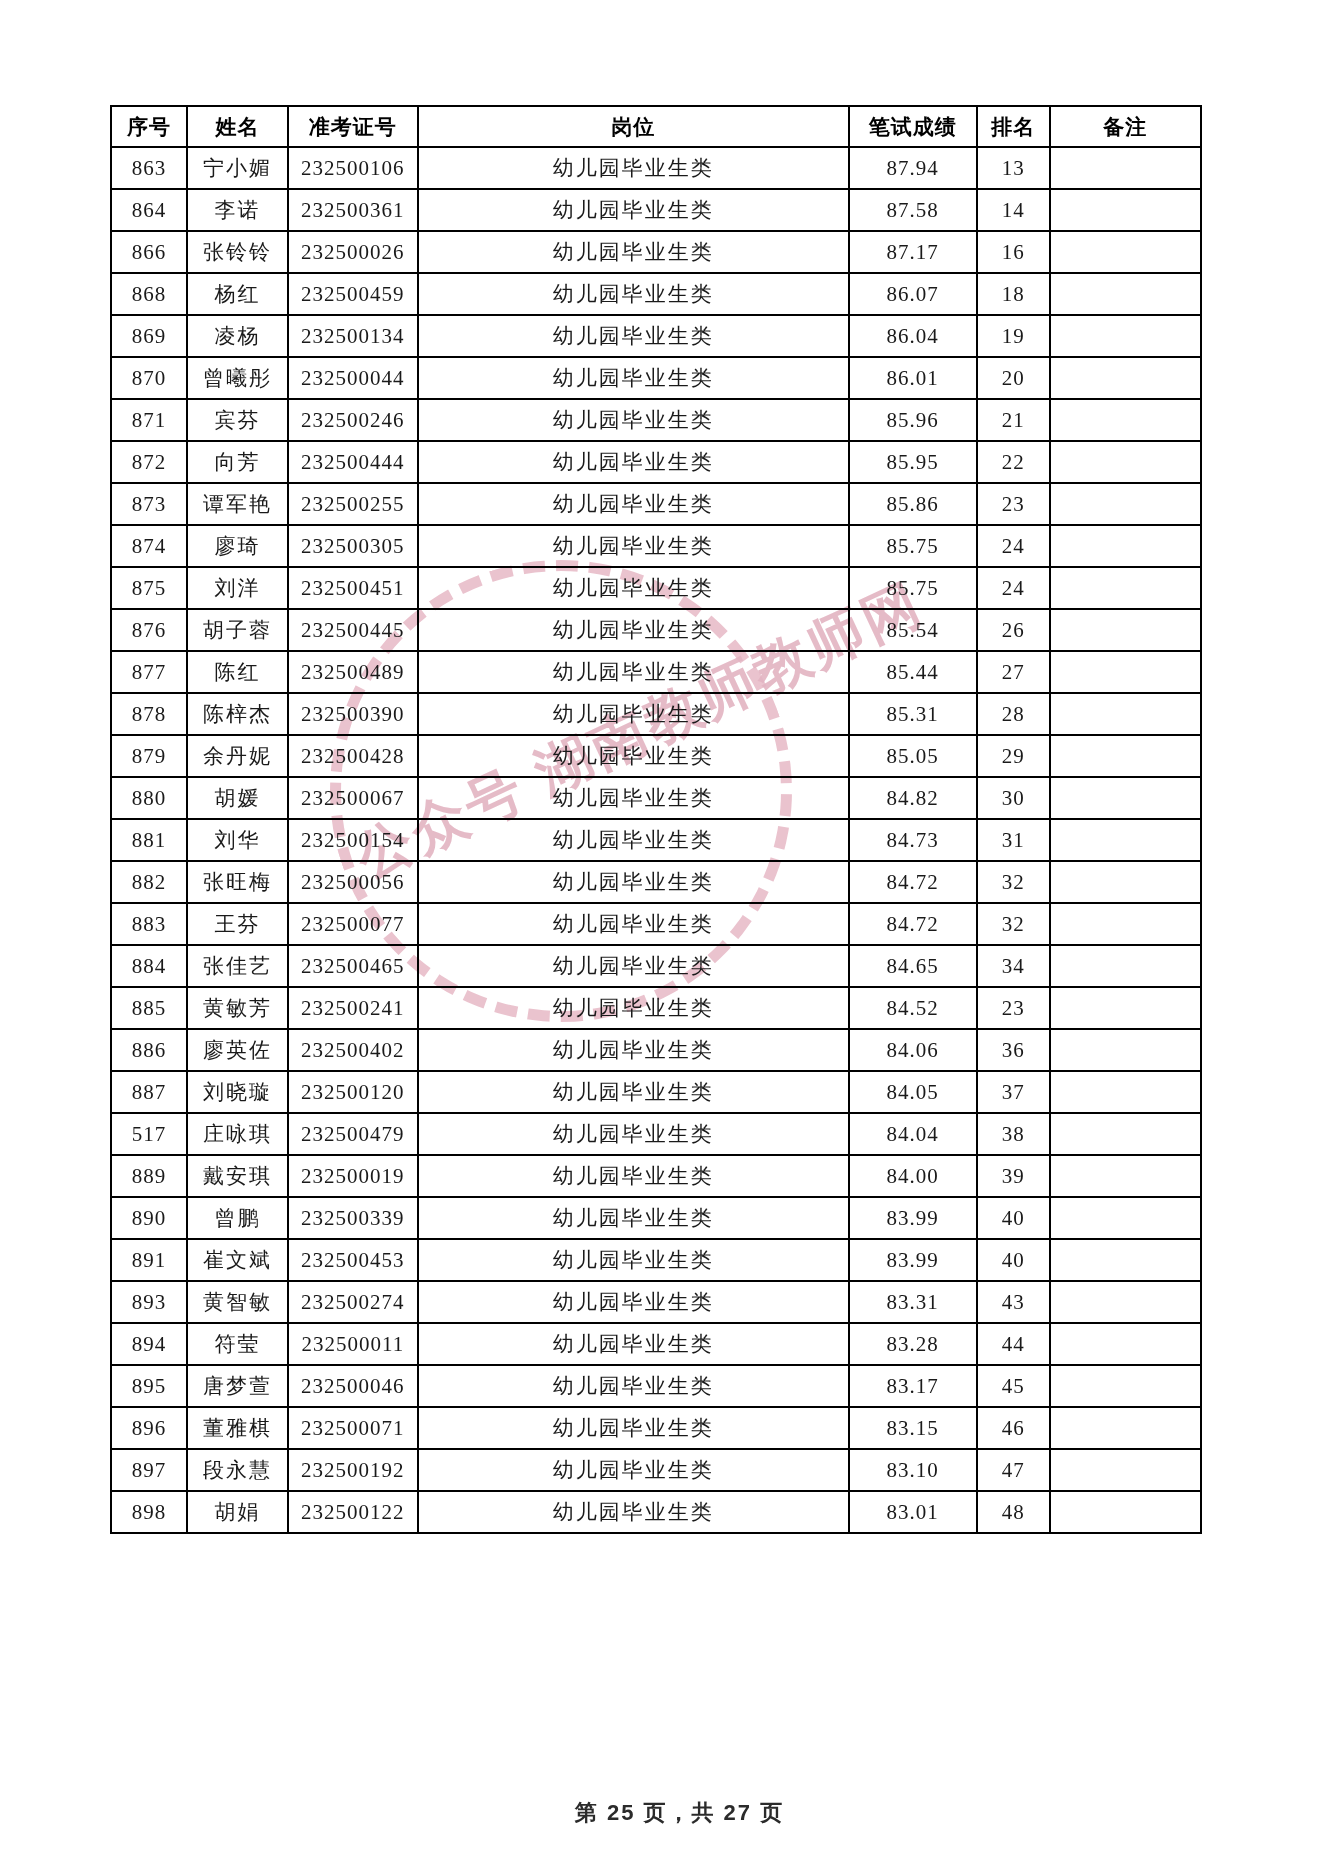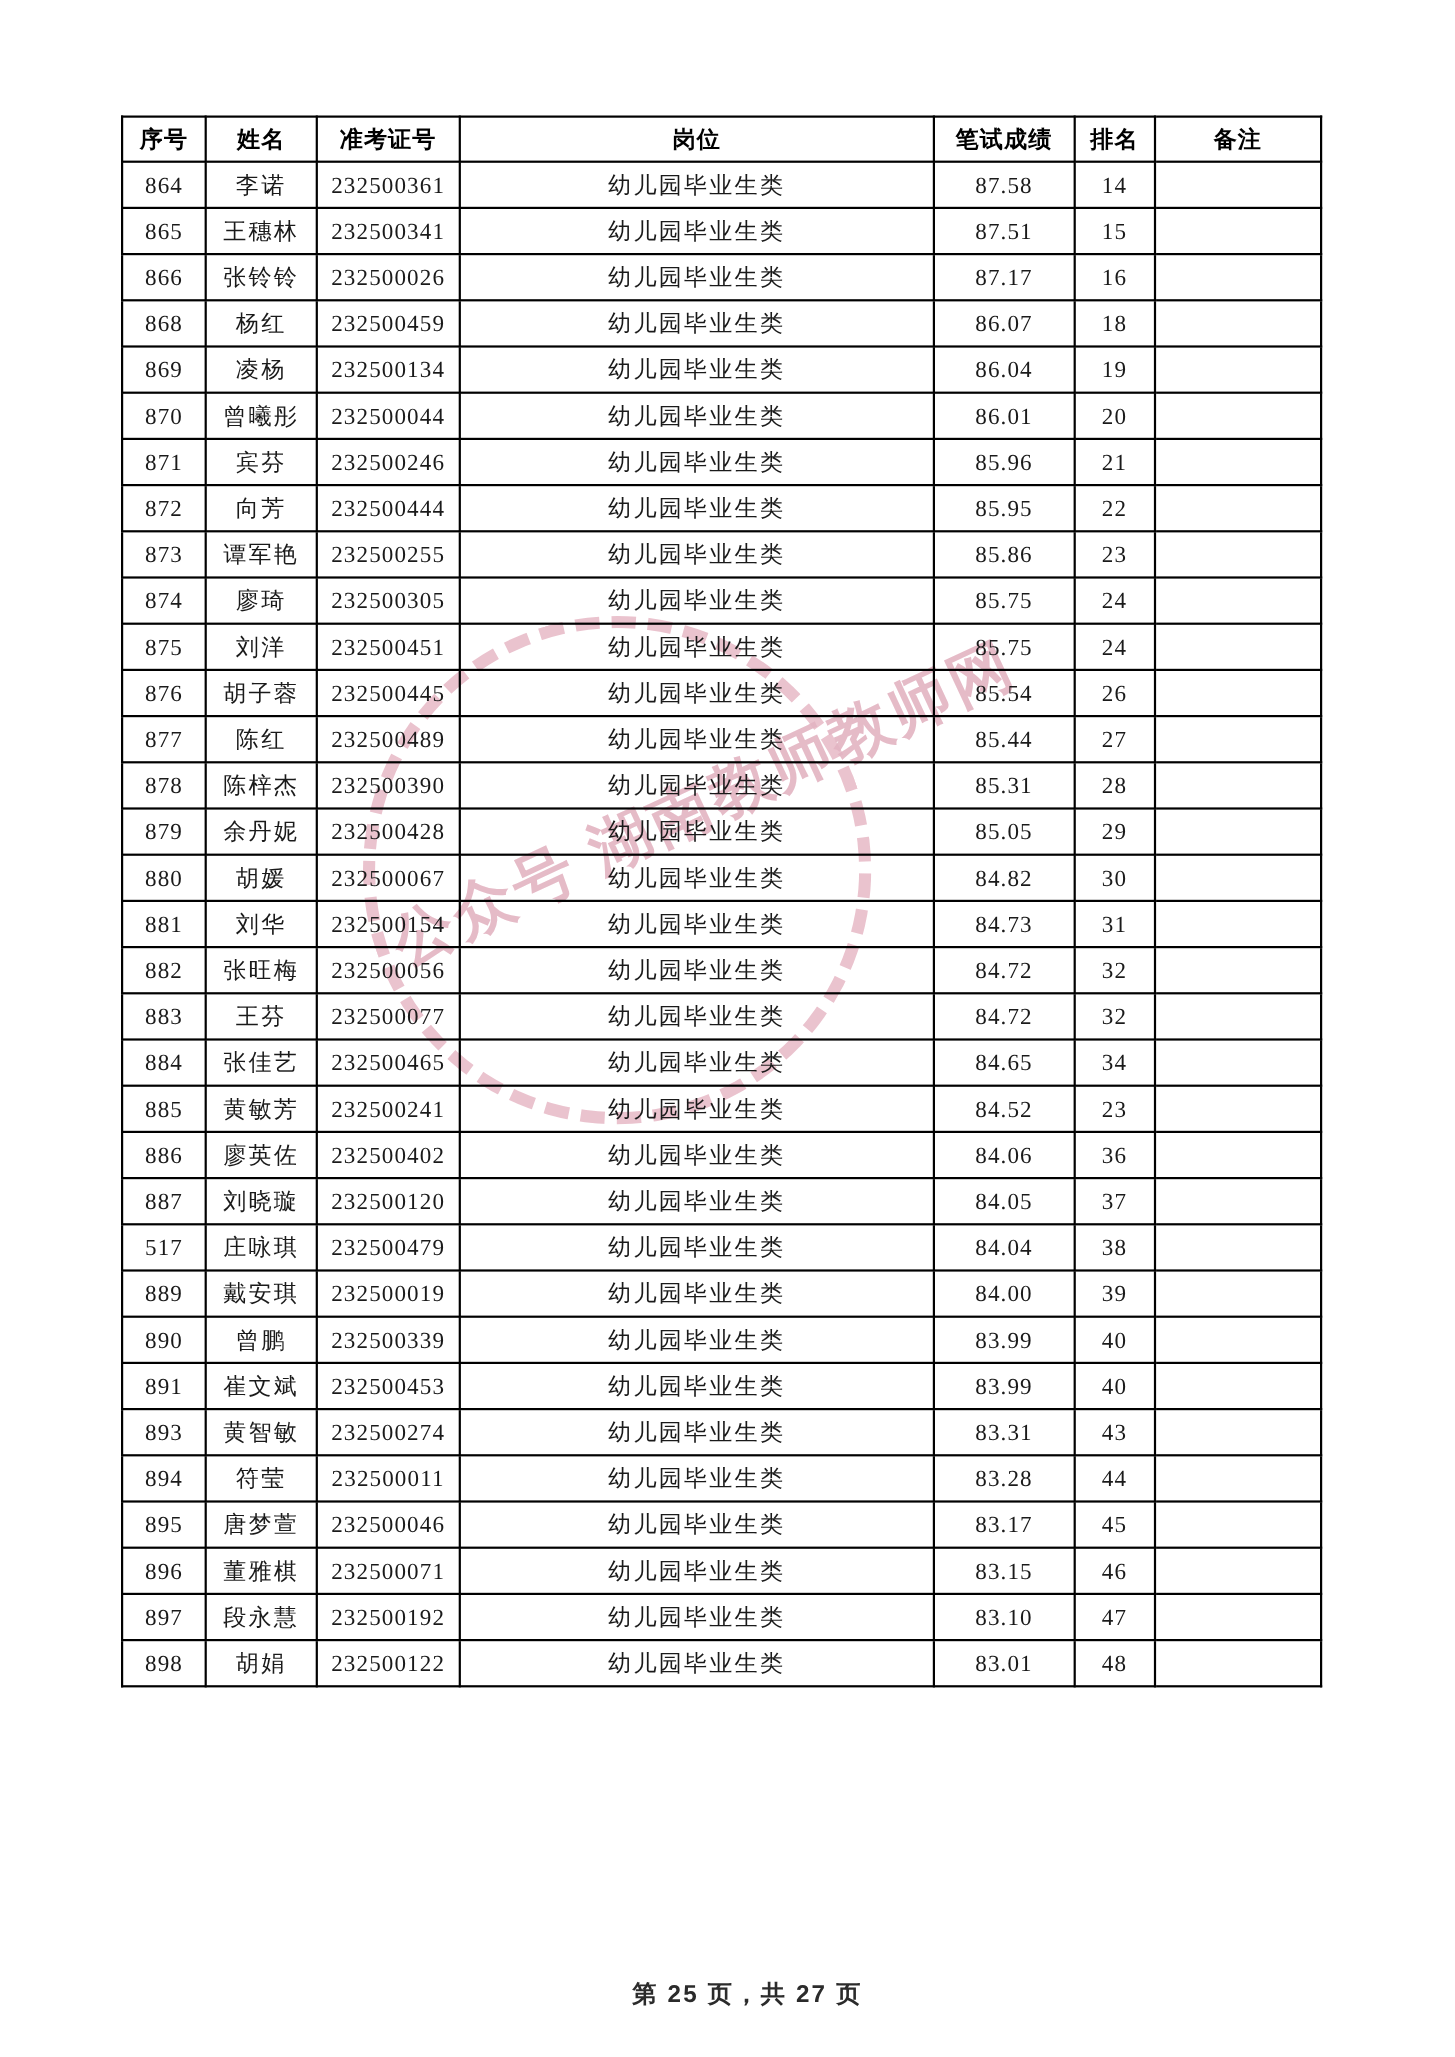--- a/index.html
+++ b/index.html
@@ -152,38 +152,38 @@
         <th>姓名</th>
         <th>准考证号</th>
         <th>岗位</th>
         <th>笔试成绩</th>
         <th>排名</th>
         <th>备注</th>
       </tr>
     </thead>
     <tbody id="roster-body">
         <tr>
+          <td class="c-num">863</td>
+          <td class="c-name">宁小媚</td>
+          <td class="c-ticket">232500106</td>
+          <td class="c-post">幼儿园毕业生类</td>
+          <td class="c-score">87.94</td>
+          <td class="c-rank">13</td>
+          <td class="c-remark"></td>
+        </tr>
+        <tr>
           <td class="c-num">864</td>
           <td class="c-name">李诺</td>
           <td class="c-ticket">232500361</td>
           <td class="c-post">幼儿园毕业生类</td>
           <td class="c-score">87.58</td>
           <td class="c-rank">14</td>
           <td class="c-remark"></td>
         </tr>
         <tr>
-          <td class="c-num">865</td>
-          <td class="c-name">王穗林</td>
-          <td class="c-ticket">232500341</td>
-          <td class="c-post">幼儿园毕业生类</td>
-          <td class="c-score">87.51</td>
-          <td class="c-rank">15</td>
-          <td class="c-remark"></td>
-        </tr>
-        <tr>
           <td class="c-num">866</td>
           <td class="c-name">张铃铃</td>
           <td class="c-ticket">232500026</td>
           <td class="c-post">幼儿园毕业生类</td>
           <td class="c-score">87.17</td>
           <td class="c-rank">16</td>
           <td class="c-remark"></td>
         </tr>
         <tr>
           <td class="c-num">868</td>

